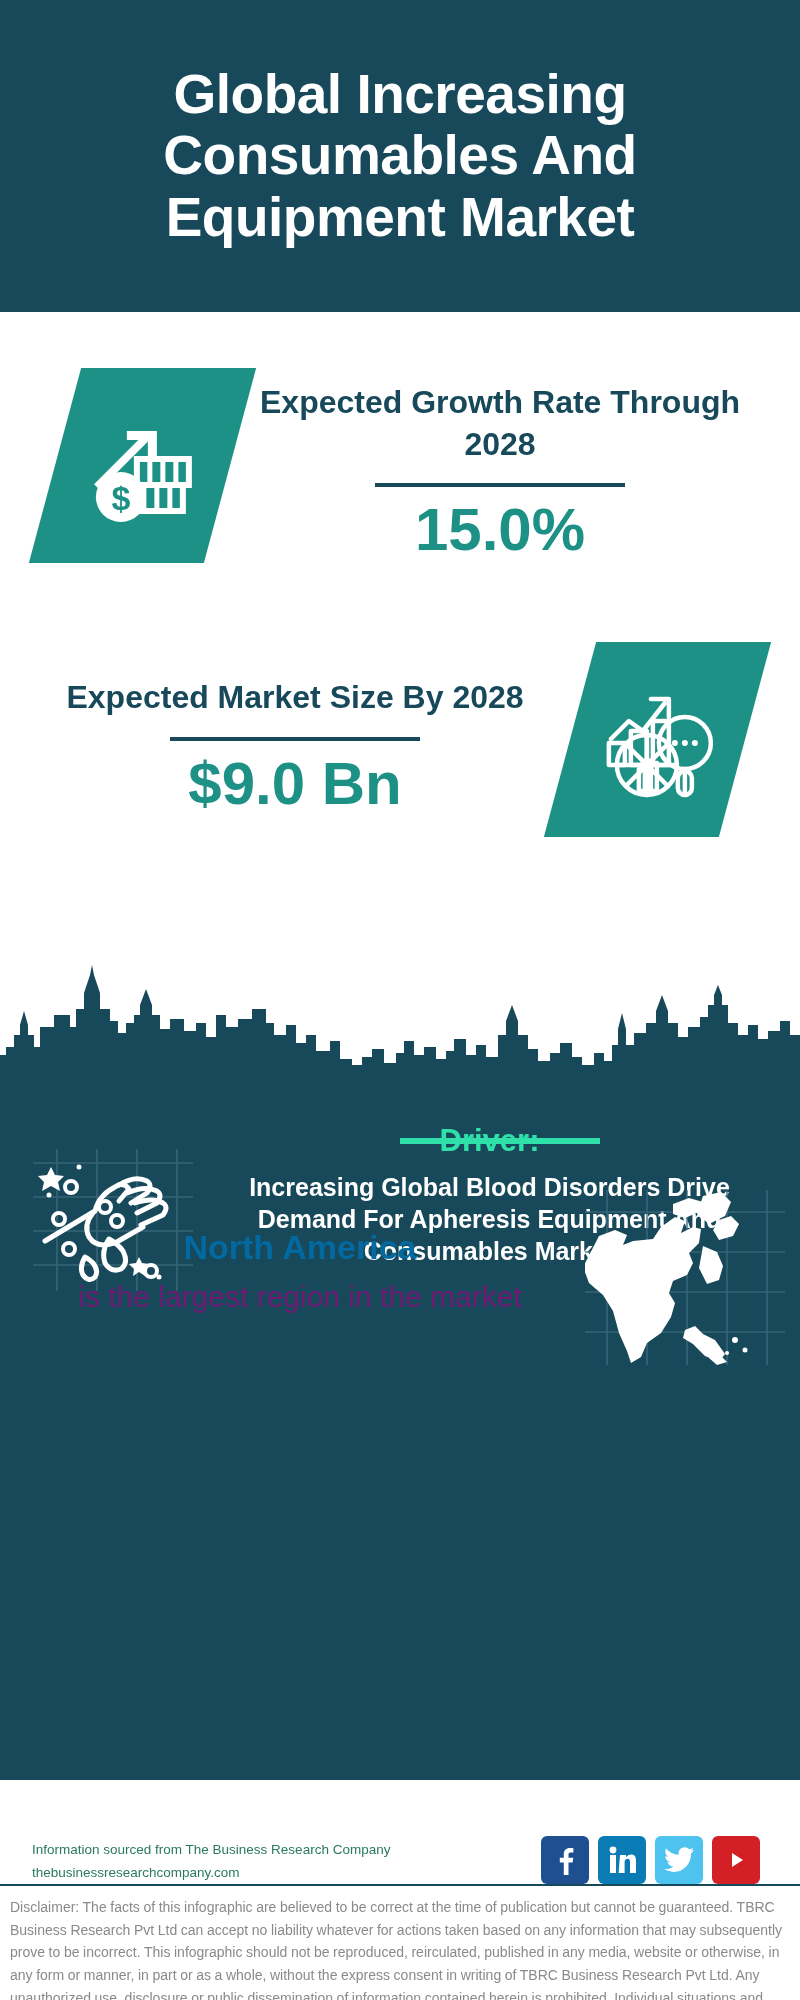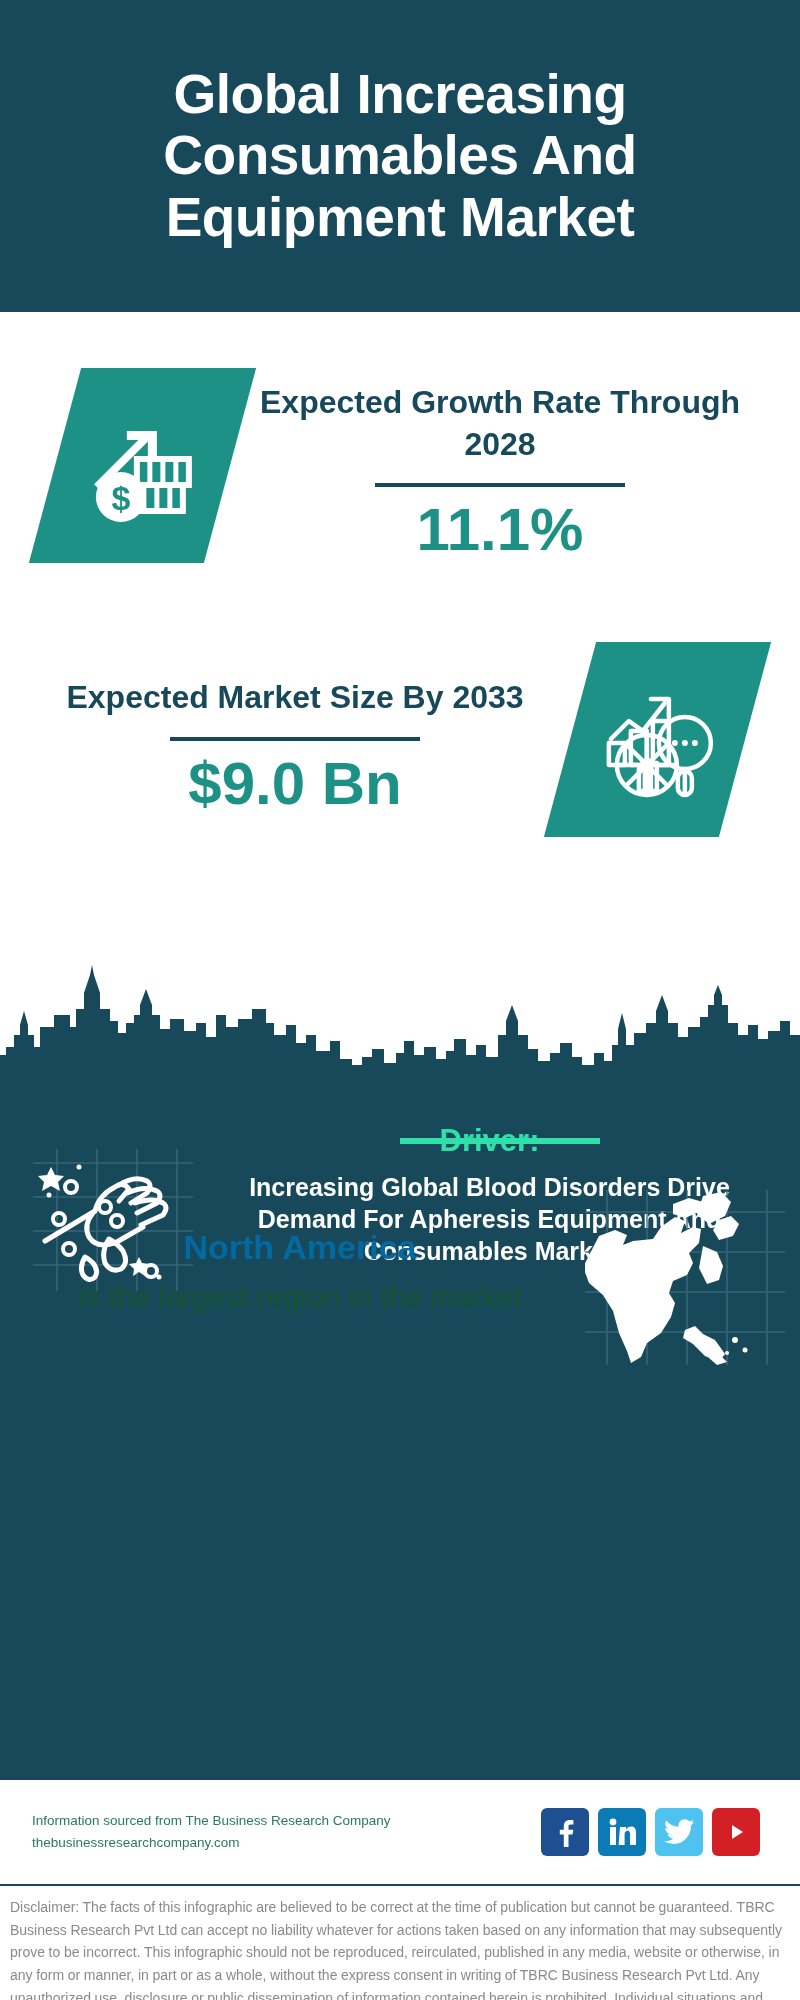--- a/index.html
+++ b/index.html
@@ -104,31 +104,31 @@
   
   .region-block{
     position:absolute;top:1190px;left:0;width:800px;
     display:flex;align-items:center;
   }
   .region-text{flex:1 1 auto;text-align:center;padding-left:30px;}
   .region-name{
     color:#0369a1;font-size:34px;font-weight:bold;margin:0 0 4px 0;
   }
   .region-sub{
-    color:#14532d;font-size:30px;font-weight:normal;line-height:1.25;margin:11px;
+    color:#701a75;font-size:30px;font-weight:normal;line-height:1.25;margin:11px;
   }
   .region-map{
     width:230px;flex:0 0 auto;display:flex;align-items:center;justify-content:center;
   }
 
   
   .footer{
     position:absolute;top:1778px;left:0;width:800px;height:108px;
     background:#ffffff;border-top:2px solid #17495b;border-bottom:2px solid #17495b;
-    display:flex;align-items:center;box-sizing:border-box;padding:0 32px;
+    display:flex;align-items:flex-end;box-sizing:border-box;padding:0 32px;
   }
   .footer-text{flex:1 1 auto;}
   .footer-line{
     color:#2a7a5c;font-size:13.5px;line-height:1.65;margin:0;
   }
   .socials{display:flex;align-items:center;gap:9px;flex:0 0 auto;padding-right:8px;}
   .social{
     width:48px;height:48px;border-radius:6px;
     display:flex;align-items:center;justify-content:center;
   }
@@ -179,27 +179,27 @@
               <line x1="83" y1="78" x2="83" y2="104"></line>
             </g>
             <circle cx="34" cy="90" r="25" fill="#ffffff"></circle>
             <text x="34" y="103" font-family="'Liberation Sans',sans-serif" font-size="34" font-weight="bold" fill="#1d9186" text-anchor="middle">$</text>
           </svg>
         </div>
       </div>
       <div class="stat-text row1-text">
         <p class="stat-label">Expected Growth Rate Through 2028</p>
         <hr class="stat-rule">
-        <p class="stat-value">11.1%</p>
+        <p class="stat-value">15.0%</p>
       </div>
     </div>
 
     <div class="stat-row stat-row-2">
       <div class="stat-text row2-text">
-        <p class="stat-label">Expected Market Size By 2033</p>
+        <p class="stat-label">Expected Market Size By 2028</p>
         <hr class="stat-rule">
         <p class="stat-value">$9.0 Bn</p>
       </div>
       <div class="para-badge row2-badge">
         <div class="inner">
           <svg width="118" height="118" viewBox="0 0 118 118" aria-hidden="true">
             <g fill="none" stroke="#ffffff" stroke-width="4.5" stroke-linecap="round" stroke-linejoin="round">
               <polyline points="12,58 30,40 44,50 66,22"></polyline>
               <polyline points="52,18 70,18 70,36"></polyline>
               <rect x="10" y="62" width="16" height="22"></rect>

